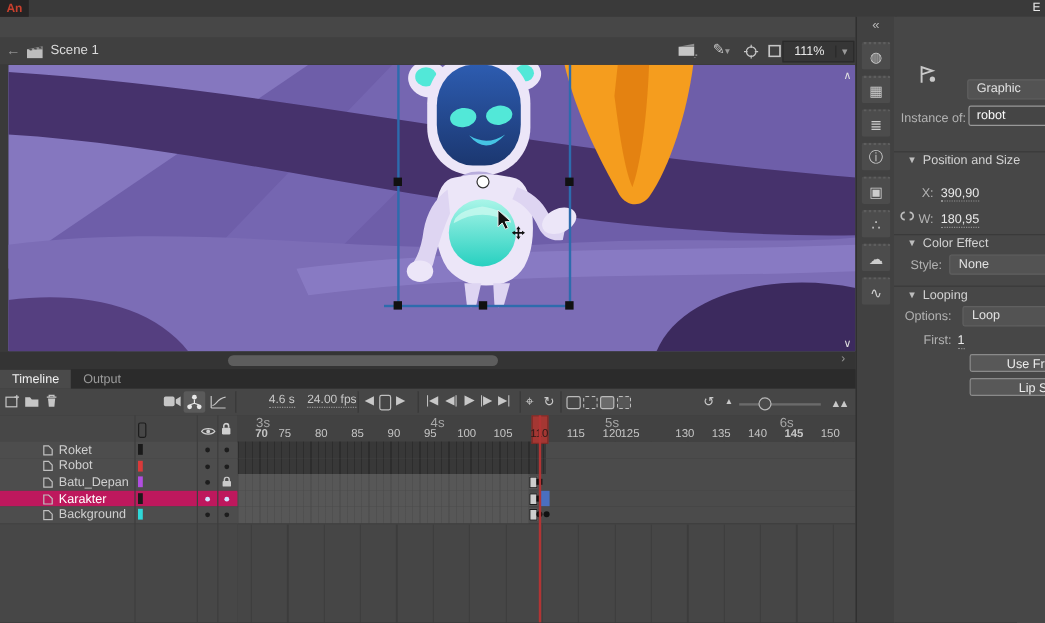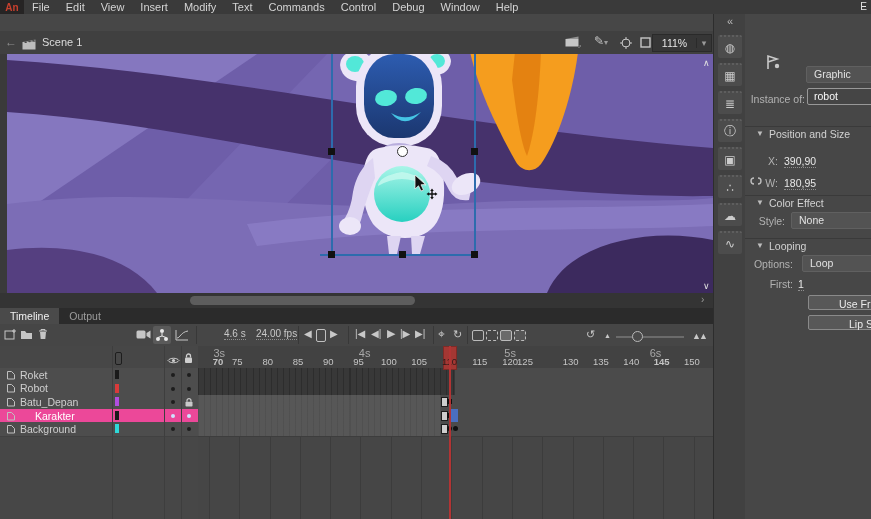--- a/index.html
+++ b/index.html
@@ -61,22 +61,22 @@
   .onion{position:absolute;top:6px;width:10px;height:9px;border:1px solid #bbb;border-radius:2px;}
   .onion.o2{border-style:dashed;}
   .slider-track{position:absolute;left:616px;top:12px;width:68px;height:2px;background:#6b6b6b;}
   .slider-knob{position:absolute;left:632px;top:7px;width:9px;height:9px;border:1.5px solid #b9b9b9;border-radius:50%;background:#4a4a4a;}
 
   
   .tlleft{left:0;top:346px;width:198px;height:173px;background:#474747;border-right:1px solid #3a3a3a;}
   .tlhdr{position:absolute;left:0;top:0;width:198px;height:22px;}
   .outl-hdr{position:absolute;left:115px;top:6px;width:5px;height:11px;border:1.5px solid #1d1d1d;border-radius:2px;}
   .layer-row{position:absolute;left:0;width:198px;background:#4d4d4d;border-bottom:1px solid #414141;
-             font-size:10.5px;color:#cfcfcf;display:flex;align-items:center;}
-  .layer-row.sel{background:#ec4899;color:#fff;gap:15px;}
+             font-size:10.5px;color:#cfcfcf;display:flex;align-items:center;padding-left:29px;}
+  .layer-row.sel{background:#be185d;color:#fff;}
   .lyr-ic{margin:0 4px 0 6px;display:inline-flex;}
   .swatch{position:absolute;left:115px;top:2px;width:4px;height:9px;}
   .dot{position:absolute;width:4px;height:4px;border-radius:50%;background:#1d1d1d;top:5px;}
   .dot.lit{background:#cfe2ff;}
   .colline{position:absolute;top:0;width:1px;height:173px;background:#3e3e3e;}
 
   .tlframes{left:198px;top:346px;width:515px;height:173px;background:#464646;overflow:hidden;}
   .ruler{position:absolute;left:0;top:0;width:515px;height:22px;background:#424242;border-bottom:1px solid #353535;}
   .sec{position:absolute;top:1px;font-size:11px;color:#a8a8a8;transform:translateX(-50%);}
   .fnum{position:absolute;top:10px;font-size:9.5px;color:#c4c4c4;transform:translateX(-50%);z-index:3;}
@@ -120,33 +120,20 @@
   .pbtn{position:absolute;left:63px;width:200px;height:15px;background:#585858;border:1px solid #8a8a8a;
         border-radius:2px;font-size:10.5px;color:#ececec;line-height:15px;}
 </style>
 </head>
 <body>
 
 <div class="app">
 
   <div class="abs menubar">
     <div class="logo">An</div>
-    <div style="display:flex;">
-        <span class="menu-item">File</span>
-        <span class="menu-item">Edit</span>
-        <span class="menu-item">View</span>
-        <span class="menu-item">Insert</span>
-        <span class="menu-item">Modify</span>
-        <span class="menu-item">Text</span>
-        <span class="menu-item">Commands</span>
-        <span class="menu-item">Control</span>
-        <span class="menu-item">Debug</span>
-        <span class="menu-item">Window</span>
-        <span class="menu-item">Help</span>
-      </div>
     <span class="tr-frag">E</span>
   </div>
 
 
   <div class="abs editbar">
     <span class="abs back icon">←</span>
     <span class="abs" style="left:22px;top:5px;">
       <svg width="14" height="11" viewBox="0 0 14 11">
           <rect x="0.5" y="3" width="13" height="7.5" fill="#bdbdbd"></rect>
           <path d="M0.5,3 L13.5,0.5 L13.5,3 Z" fill="#8f8f8f"></path>

